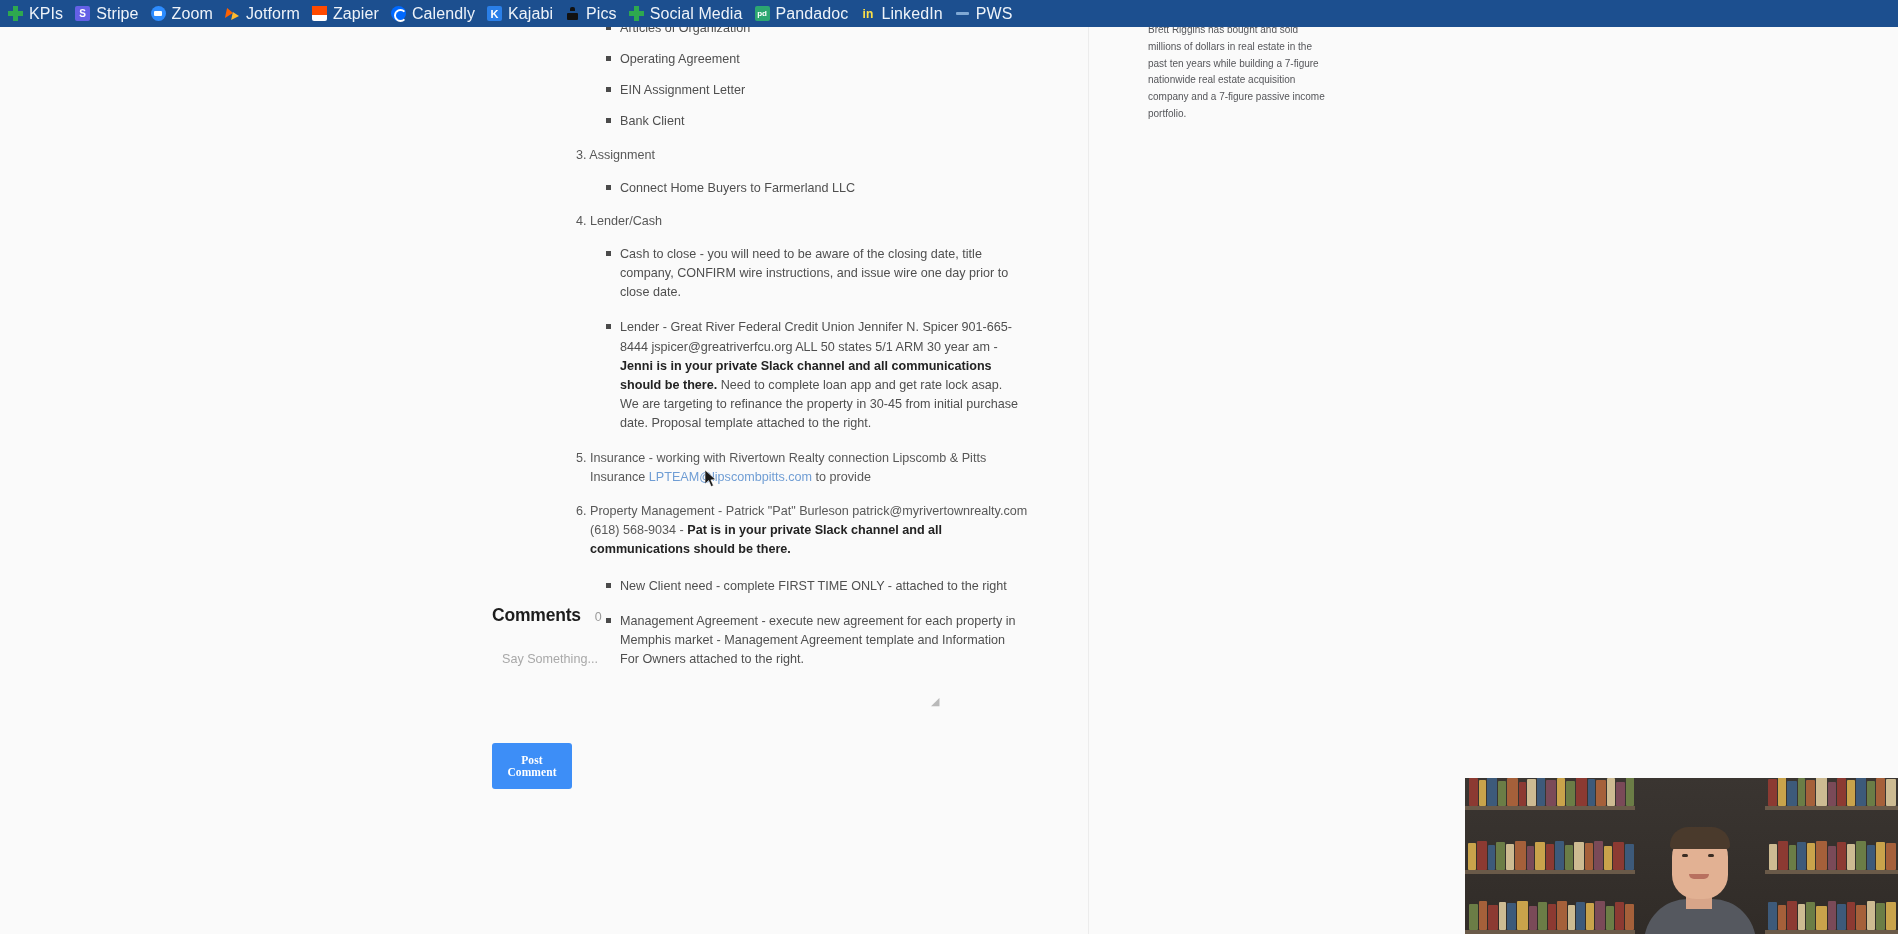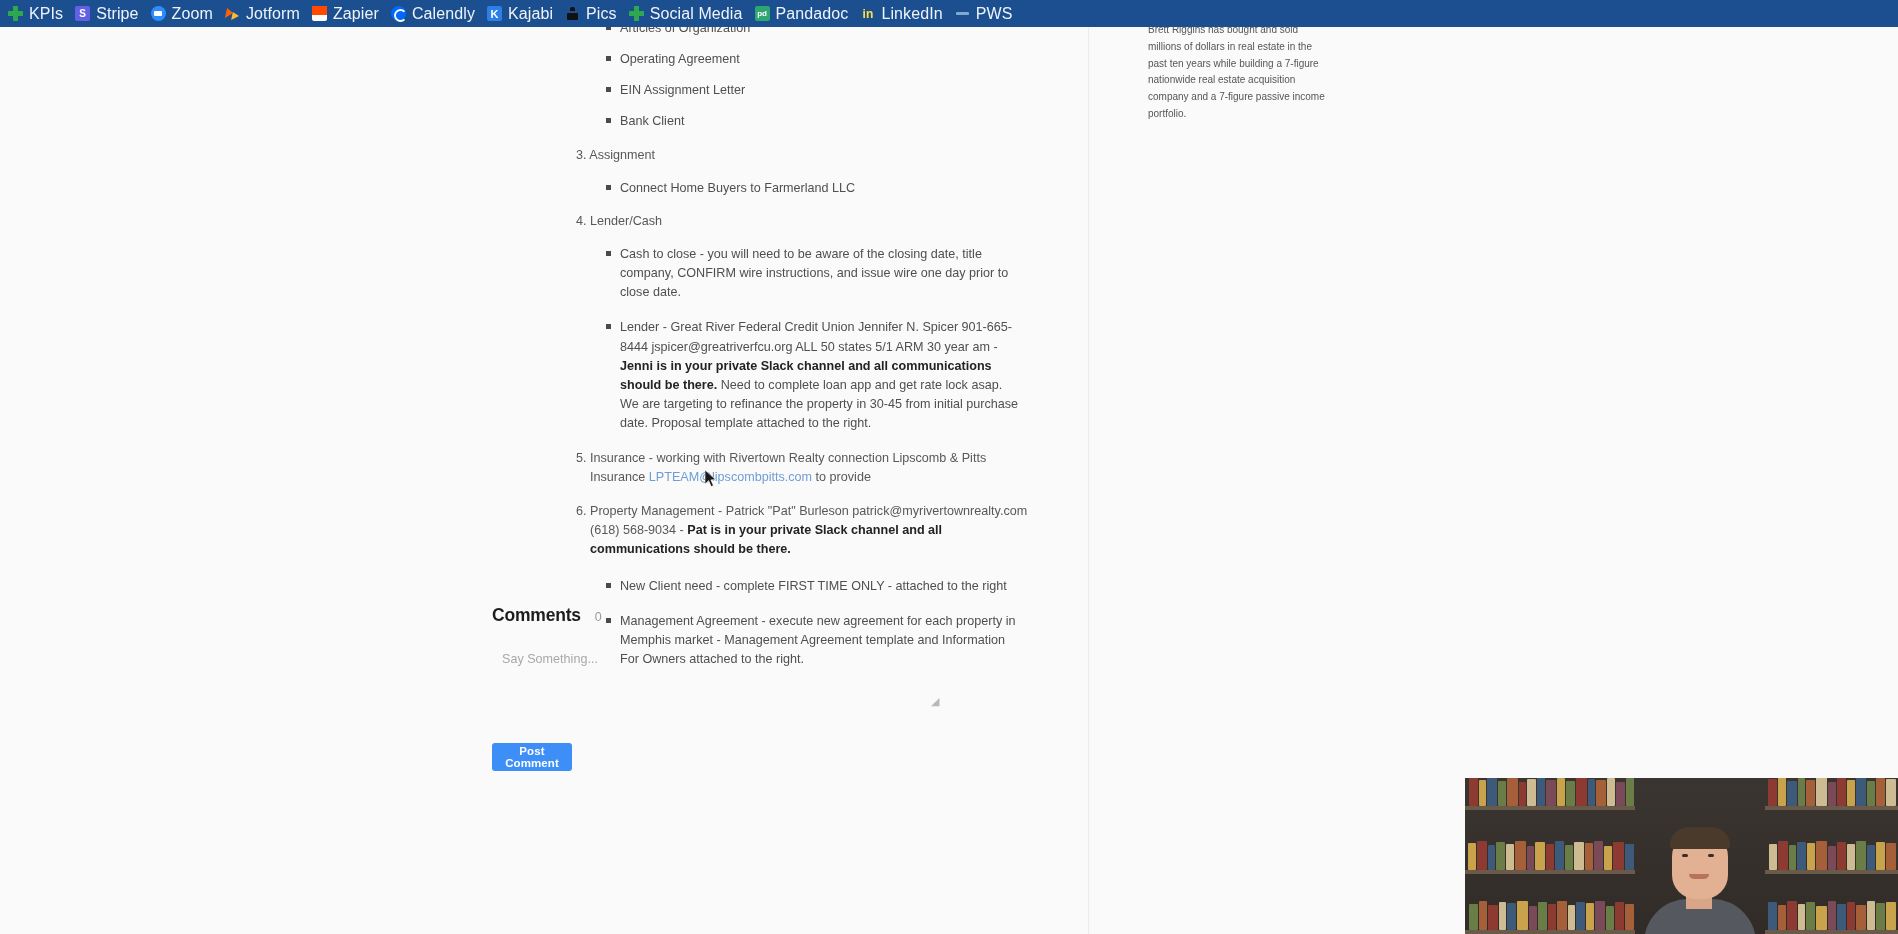--- a/index.html
+++ b/index.html
@@ -231,28 +231,28 @@
     width: 9px; height: 9px;
     color: #b9b9b9;
     font-size: 11px;
     line-height: 9px;
   }
   .post-btn {
     position: absolute;
     left: 0px;
     top: 138px;
     width: 80px;
-    height: 28px;
+    height: 46px;
     background: #3d8ef7;
     border: none;
     border-radius: 3px;
     color: #fff;
     font-size: 11.5px;
     font-weight: 700;
-    font-family: Liberation Sans, sans-serif;
+    font-family: Liberation Serif, serif;
     cursor: pointer;
     letter-spacing: 0.1px;
   }
 
   
   .bio {
     position: absolute;
     left: 1113px;
     top: -5px;
     width: 182px;

